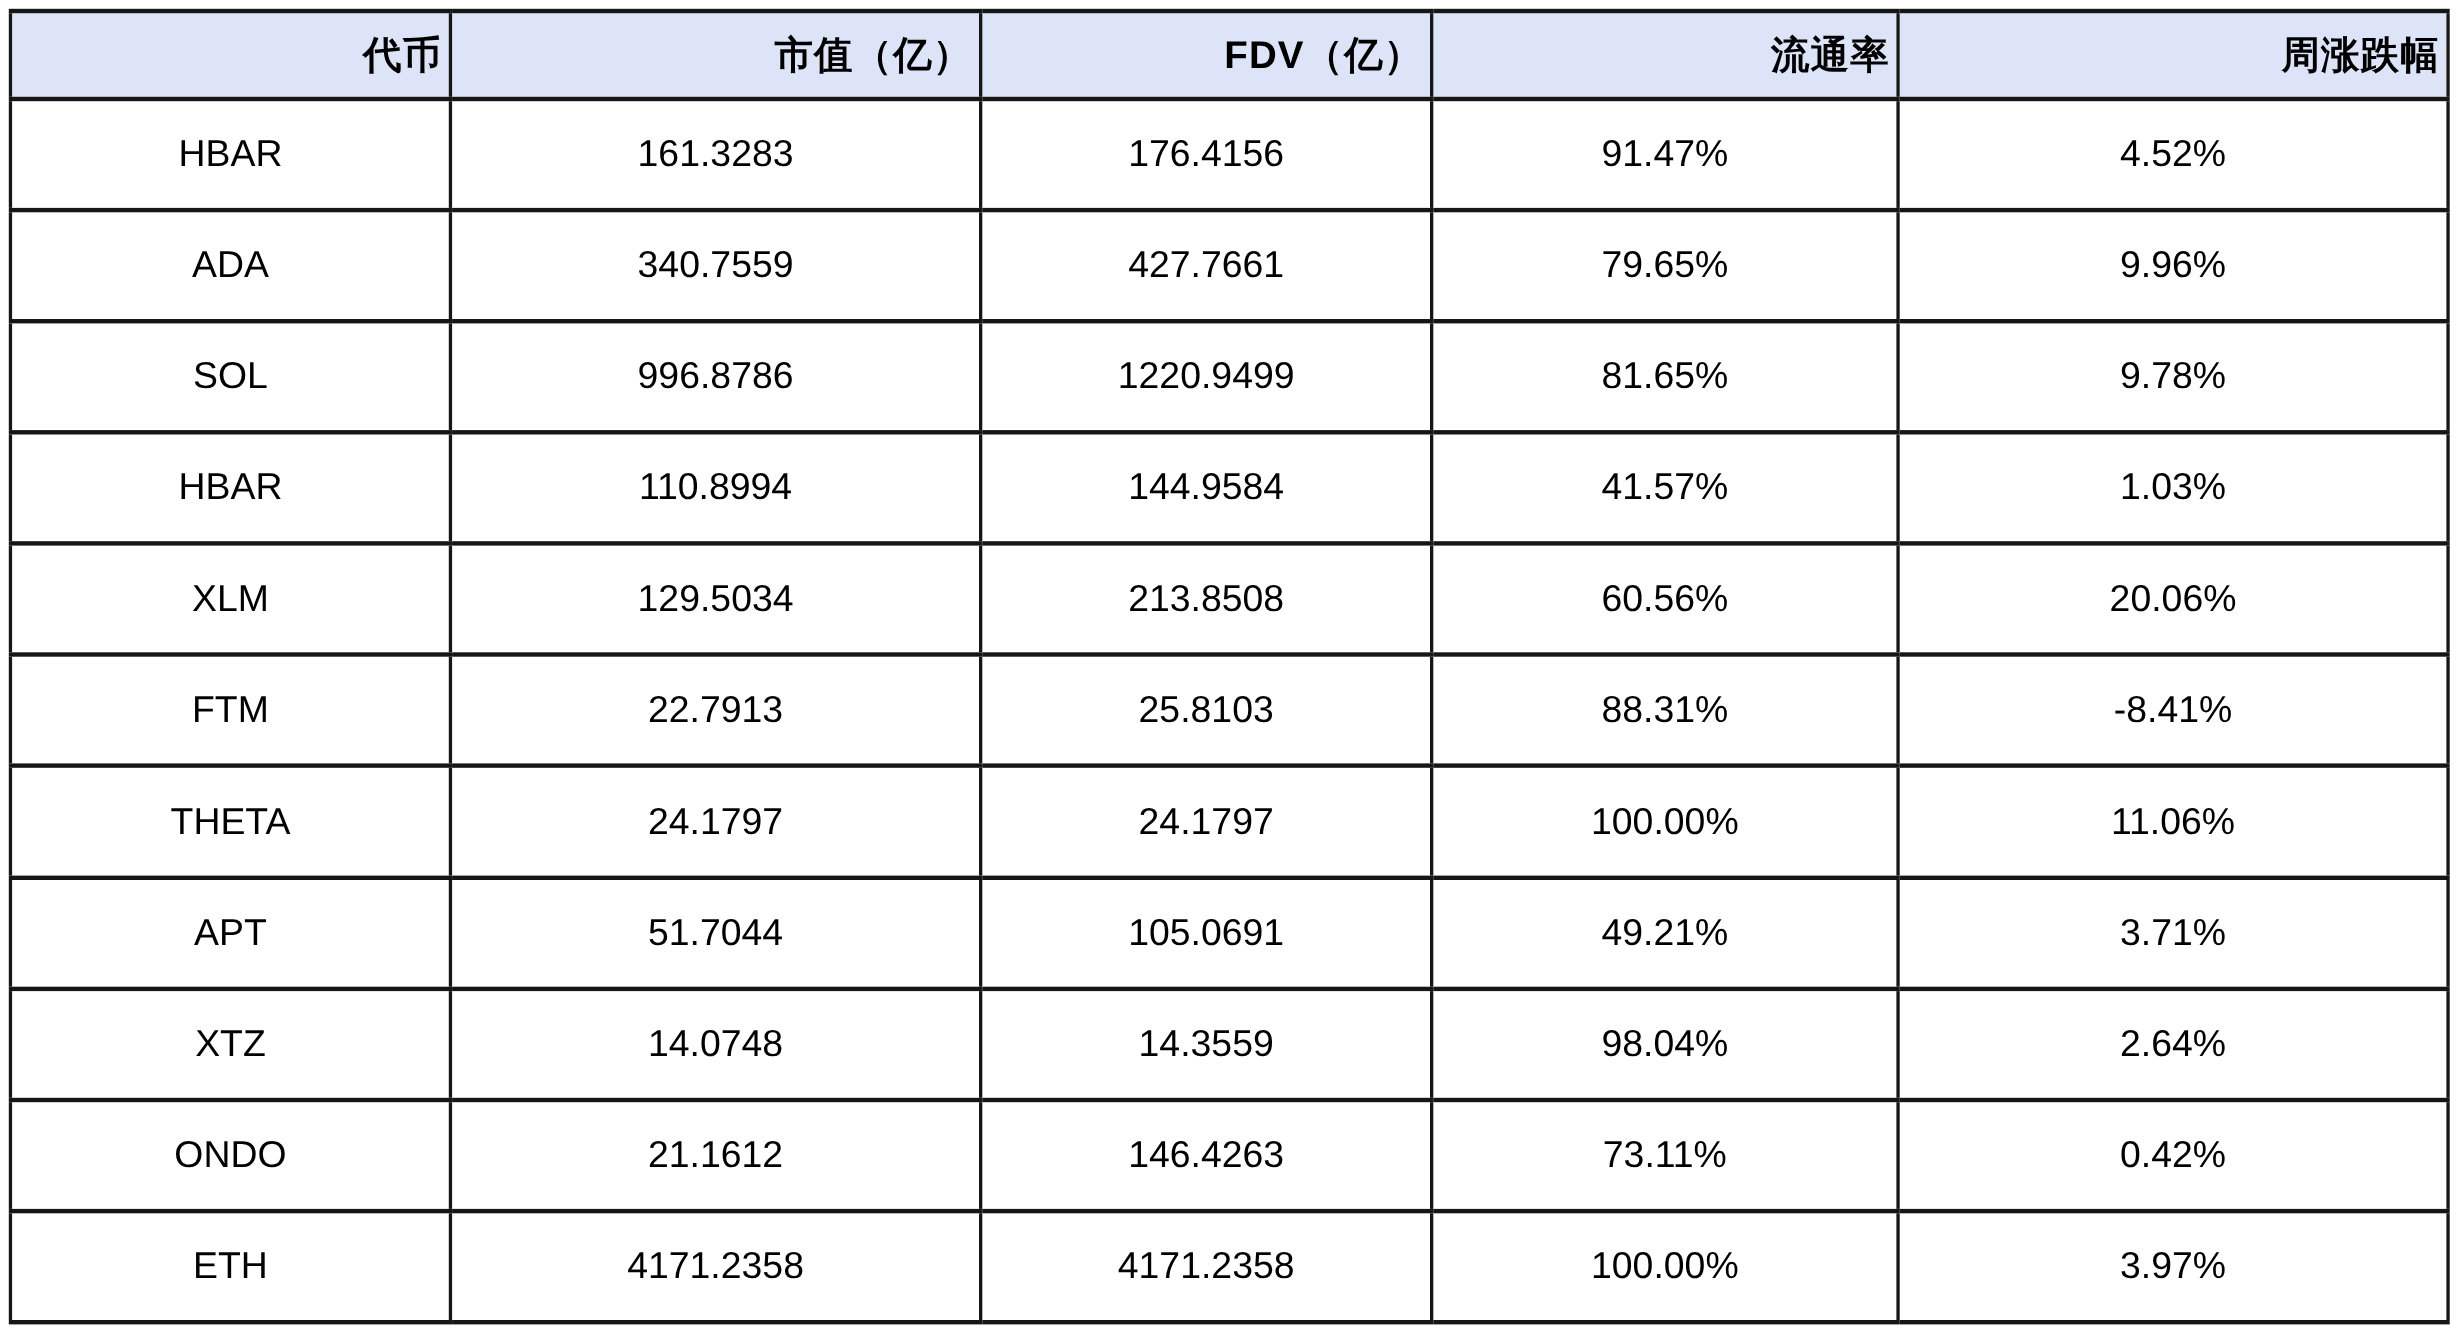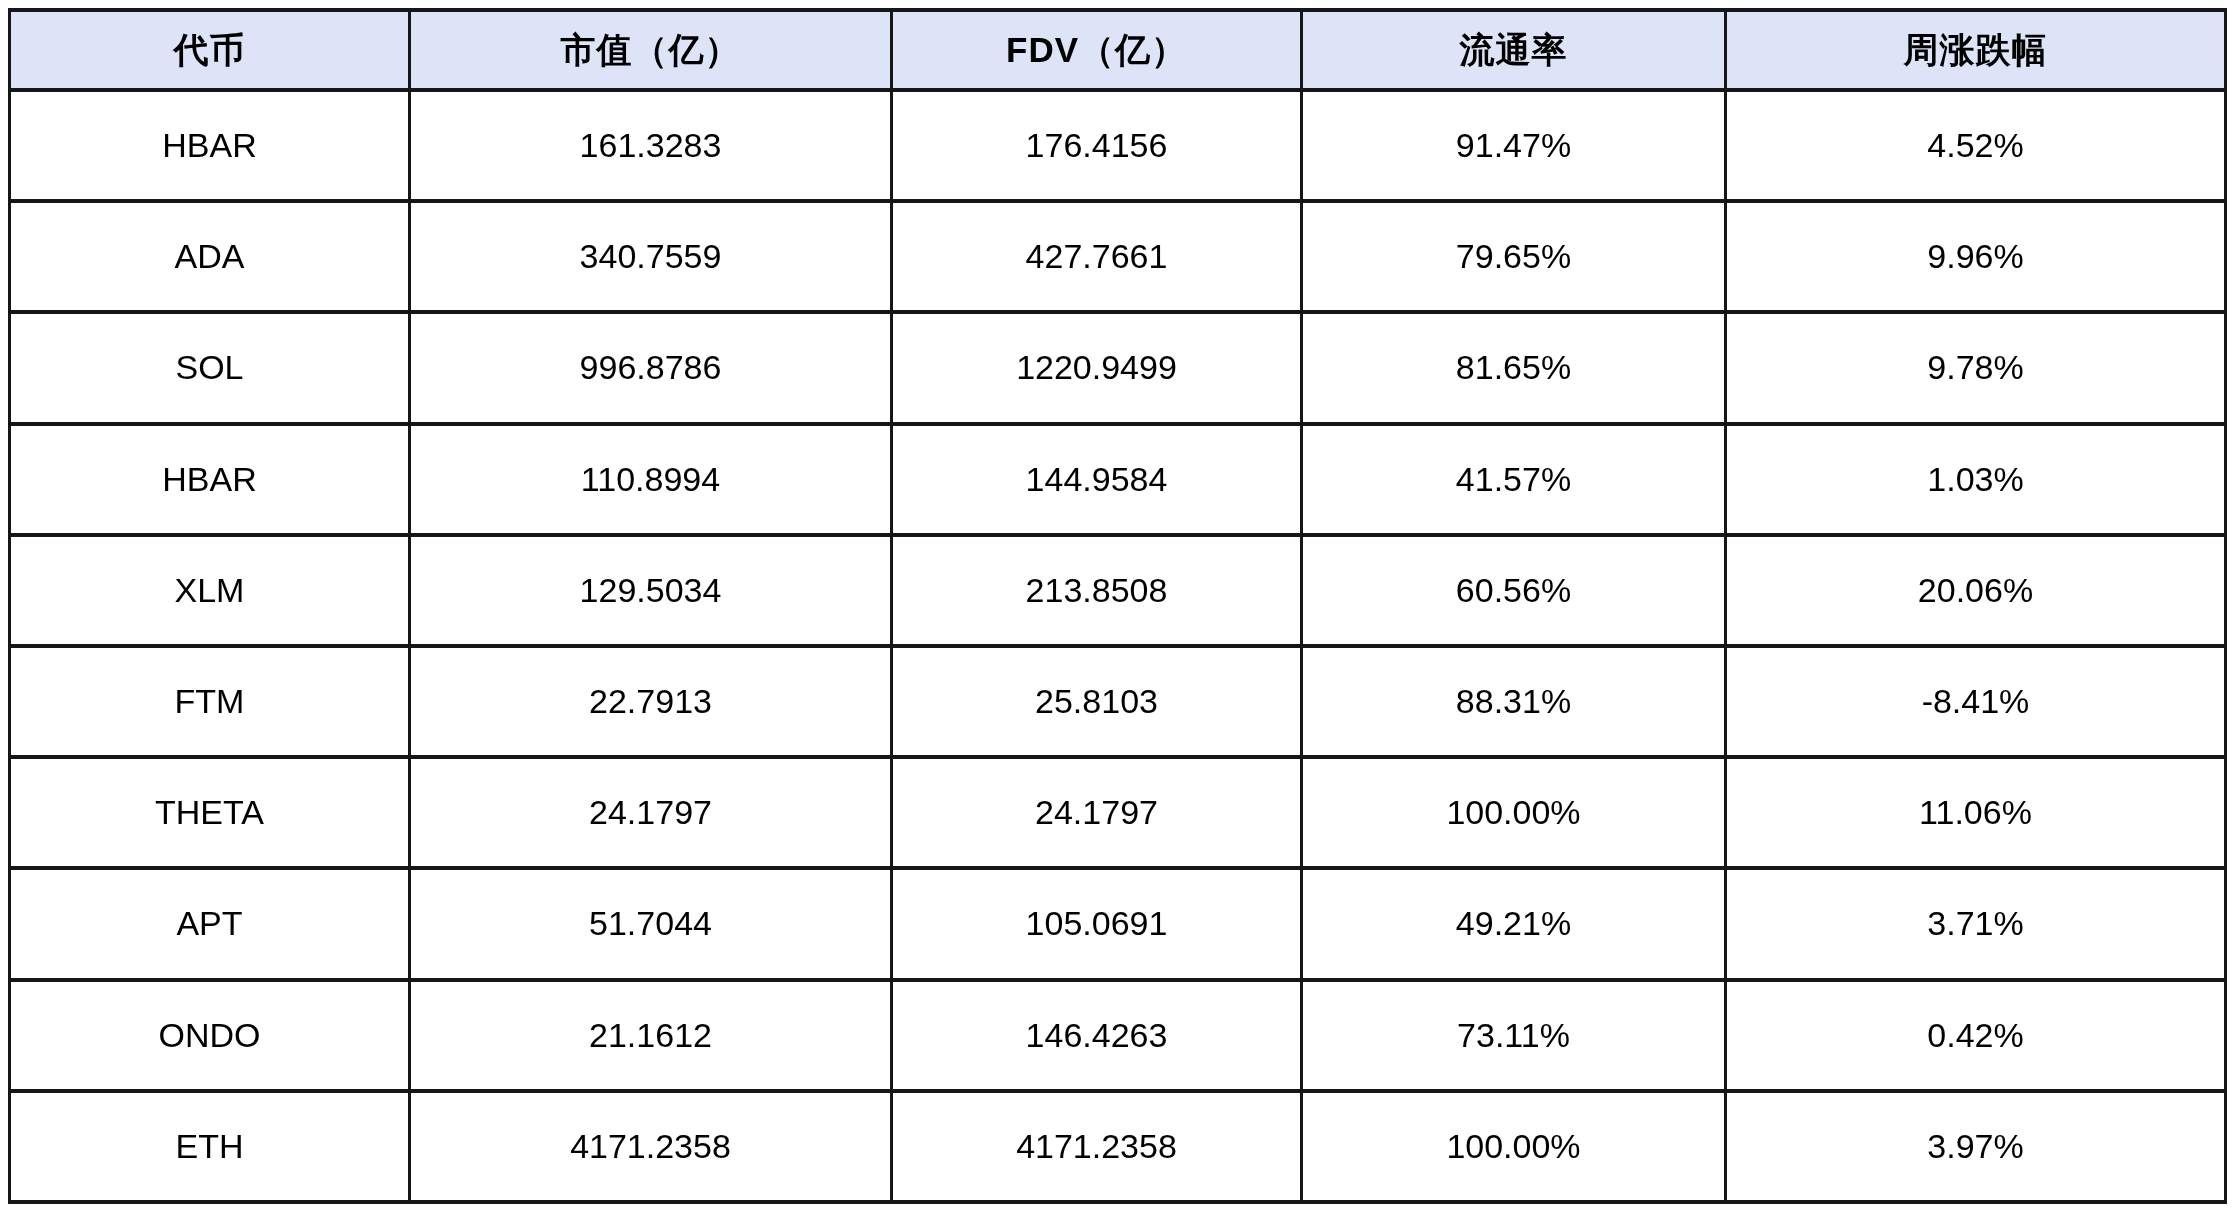--- a/index.html
+++ b/index.html
@@ -42,20 +42,21 @@
     padding: 0 6px;
     overflow: hidden;
     white-space: nowrap;
   }
   table.data-table thead th {
     background: var(--header-bg);
     font-weight: bold;
     font-size: 35px;
     height: 80px;
     letter-spacing: 1px;
+    text-align: right;
   }
   table.data-table tbody td {
     background: #ffffff;
     font-weight: normal;
     font-size: 34px;
     height: 86px;
   }
 </style>
 </head>
 <body>
@@ -129,20 +130,27 @@
           <td>11.06%</td>
         </tr>
         <tr>
           <td>APT</td>
           <td>51.7044</td>
           <td>105.0691</td>
           <td>49.21%</td>
           <td>3.71%</td>
         </tr>
         <tr>
+          <td>XTZ</td>
+          <td>14.0748</td>
+          <td>14.3559</td>
+          <td>98.04%</td>
+          <td>2.64%</td>
+        </tr>
+        <tr>
           <td>ONDO</td>
           <td>21.1612</td>
           <td>146.4263</td>
           <td>73.11%</td>
           <td>0.42%</td>
         </tr>
         <tr>
           <td>ETH</td>
           <td>4171.2358</td>
           <td>4171.2358</td>

